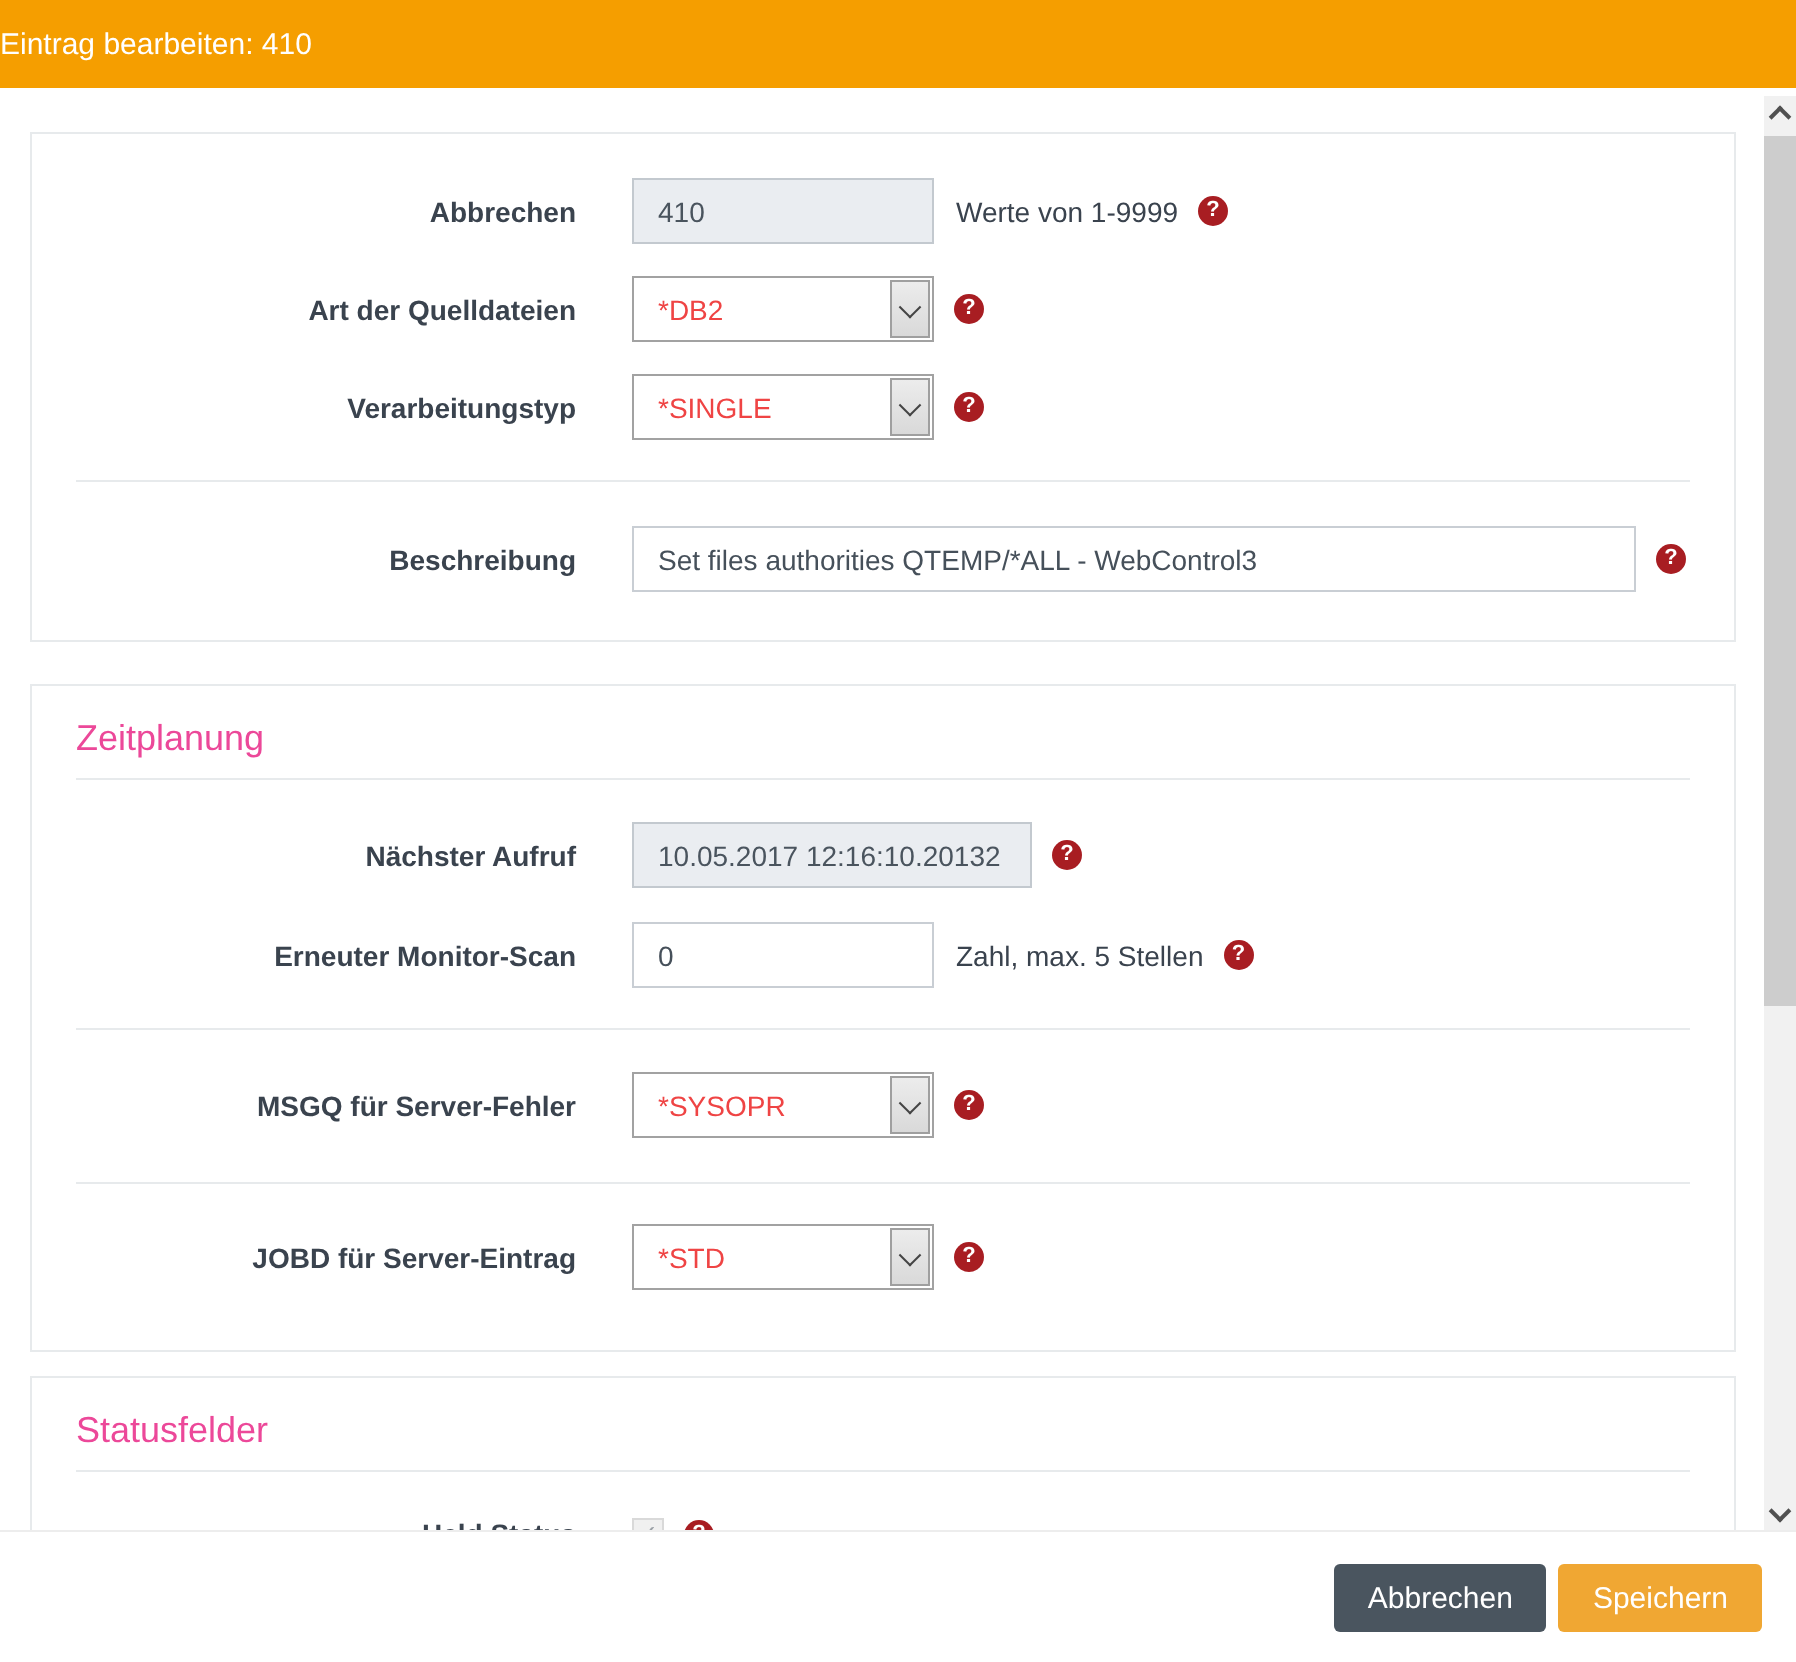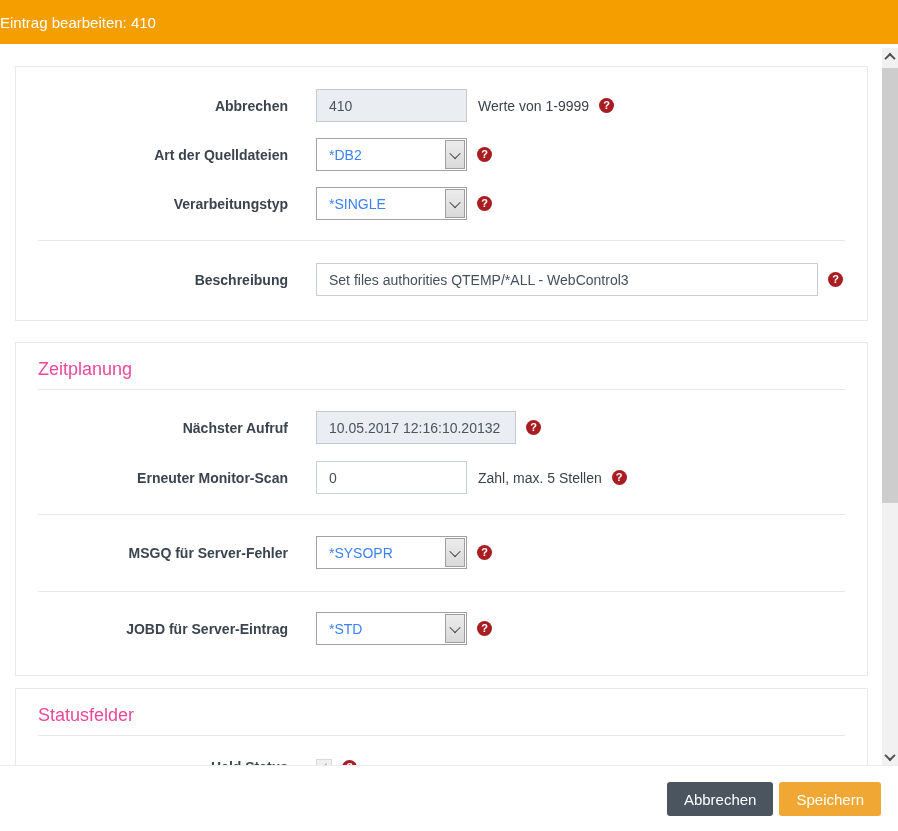--- a/index.html
+++ b/index.html
@@ -49,21 +49,21 @@
   .help {
     width:15px; height:15px; border-radius:50%; background:#a81d22;
     color:#ffffff; font-size:11px; font-weight:bold; line-height:15px;
     display:inline-flex; align-items:center; justify-content:center;
     margin-left:10px; flex-shrink:0; cursor:pointer;
   }
   
   .sel {
     position:relative; width:151px; height:33px; box-sizing:border-box;
     border:1px solid #a2a2a2; background:#ffffff; display:flex;
-    align-items:center; padding-left:12px; font-size:14px; color:#3b82f6;
+    align-items:center; padding-left:12px; font-size:14px; color:#ef4444;
     cursor:default;
   }
   .sel .arrowbox {
     position:absolute; top:1px; right:1px; bottom:1px; width:20px;
     background:linear-gradient(#ececec,#d9d9d9); border:1px solid #9f9f9f;
     box-sizing:border-box; display:flex; align-items:center; justify-content:center;
   }
   .chev-down {
     width:7px; height:7px; border-left:1.5px solid #444;
     border-bottom:1.5px solid #444; transform:rotate(-45deg) translate(1px,-1px);

